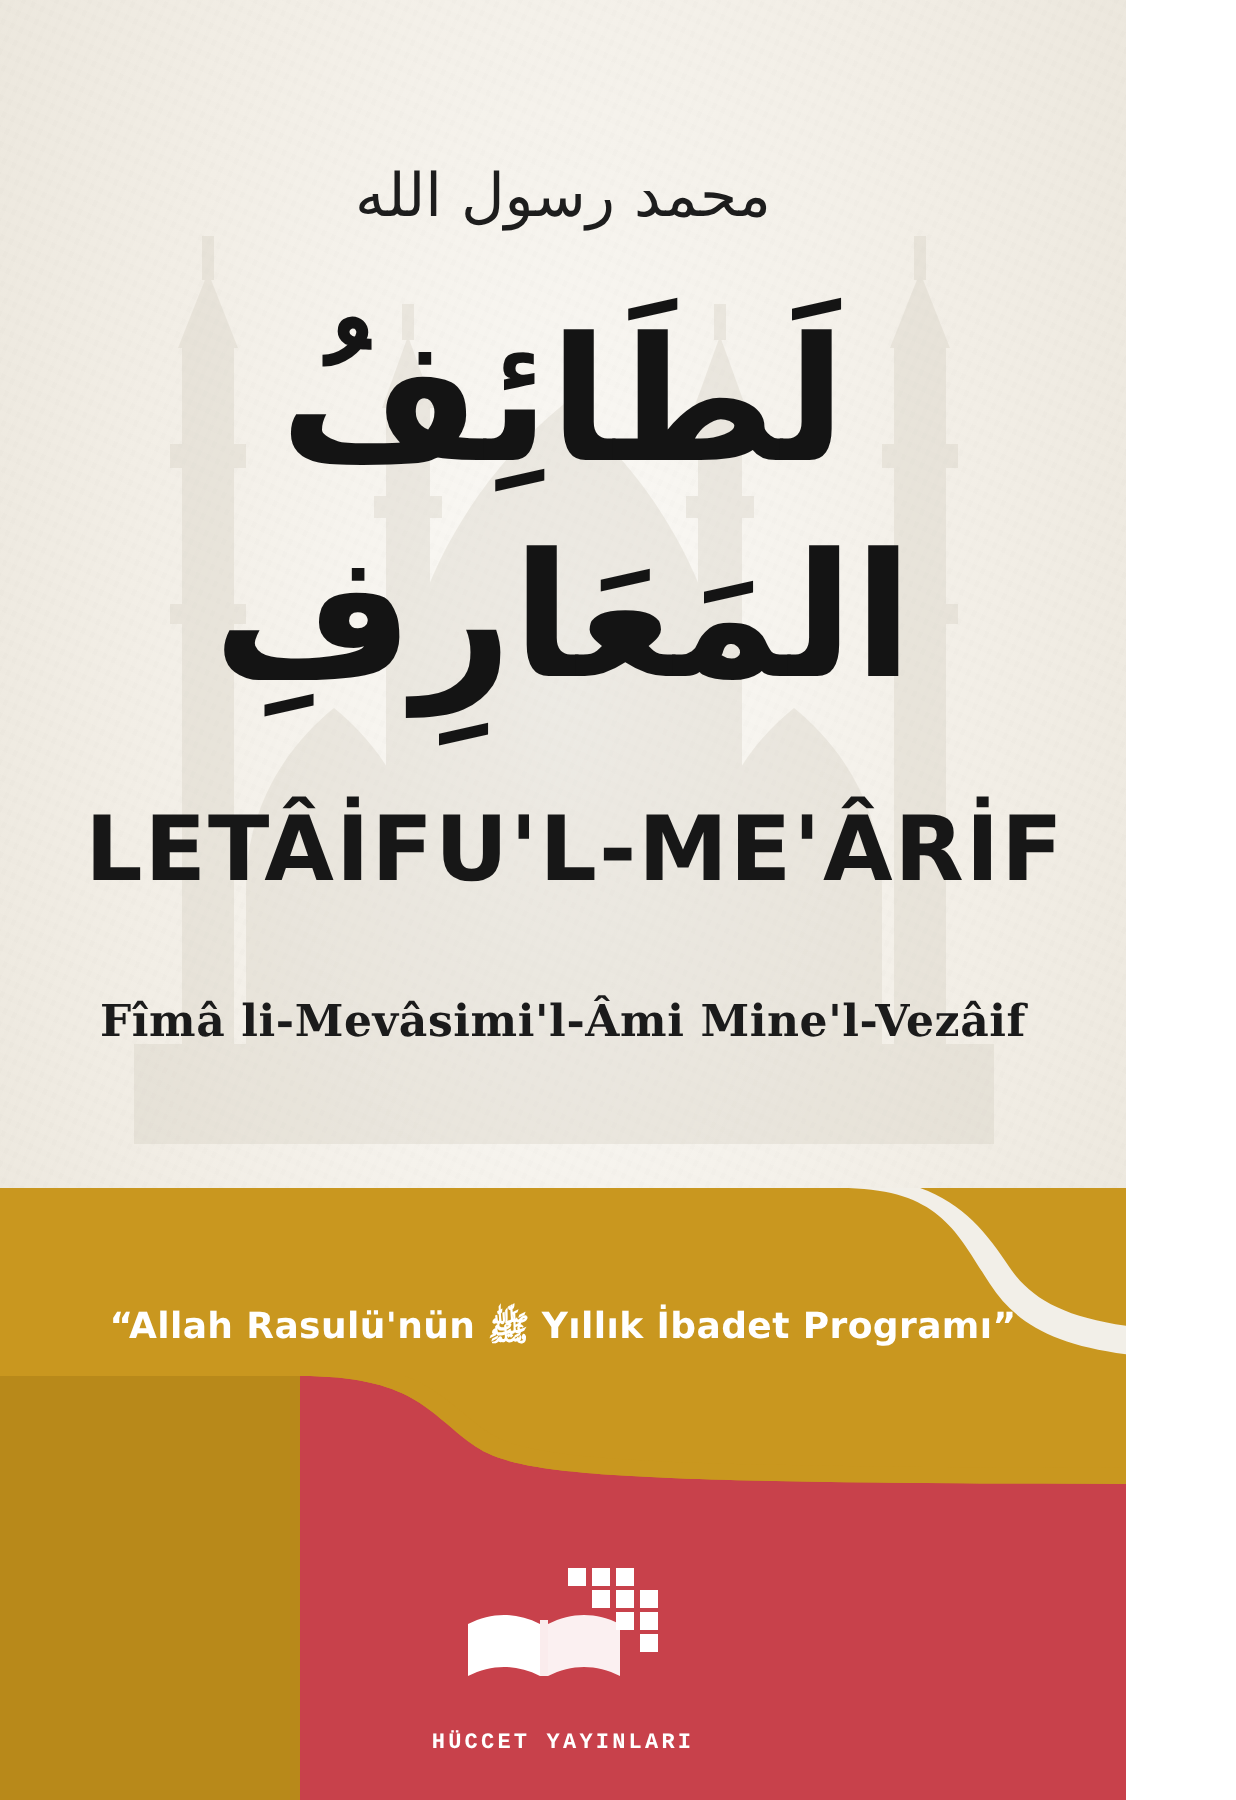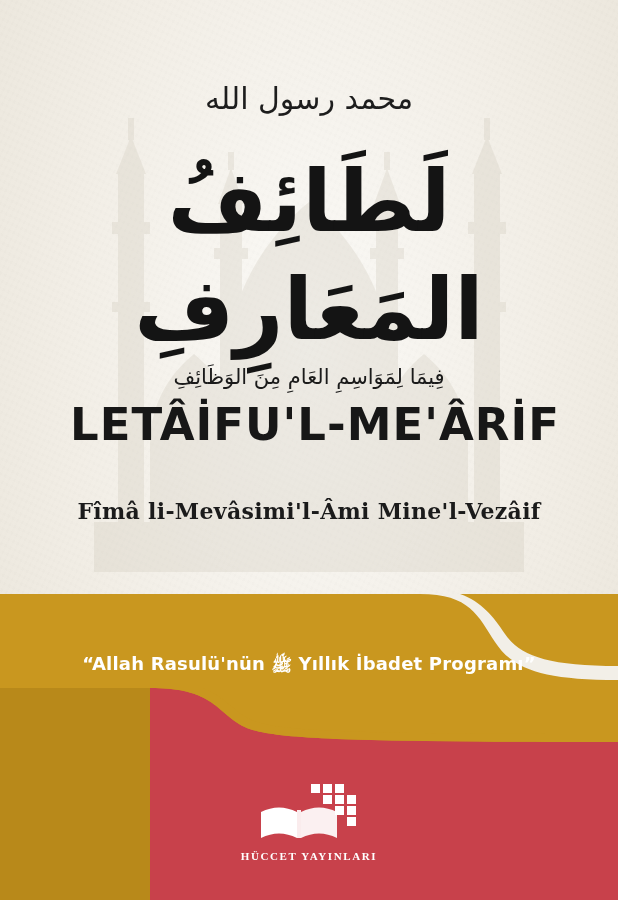--- a/index.html
+++ b/index.html
@@ -5,21 +5,21 @@
   html, body {
     margin: 0;
     padding: 0;
     background: #ffffff;
   }
   body {
     font-family: "Liberation Sans", sans-serif;
   }
   .book-cover {
     position: relative;
-    width: 618px;
+    width: 563px;
     height: 900px;
     overflow: hidden;
     background: #4d7c0f;
   }
   
   .paper-bg {
     position: absolute;
     inset: 0;
     background:
       radial-gradient(ellipse at 50% 38%, #fbfaf7 0%, #f2eee6 55%, #e9e4d9 100%);
@@ -180,22 +180,22 @@
   .publisher {
     position: absolute;
     left: 50%;
     transform: translateX(-50%);
     top: 782px;
     text-align: center;
     width: 240px;
   }
   .publisher-mark { width: 108px; height: 62px; margin: 0 auto; display:block; }
   .publisher-name {
-    margin-top: 6px;
-    font-family: Liberation Serif, serif;
+    margin-top: 22px;
+    font-family: Liberation Mono, monospace;
     font-size: 11px;
     font-weight: bold;
     color: #ffffff;
     letter-spacing: 1.6px;
   }
 </style>
 </head>
 <body>
 
 <div class="book-cover">
@@ -238,21 +238,20 @@
         <rect x="306" y="392" width="88" height="128"></rect>
 
         <rect x="20" y="470" width="430" height="50"></rect>
       </g>
     </svg>
   </div>
 
   <div class="calligraphy-zone">
     <div class="basmala-seal">محمد رسول الله</div>
     <div class="arabic-title">لَطَائِفُ المَعَارِفِ</div>
-    <div class="arabic-subtitle">فِيمَا لِمَوَاسِمِ العَامِ مِنَ الوَظَائِفِ</div>
   </div>
 
   <div class="latin-title">LETÂİFU'L-ME'ÂRİF</div>
   <div class="latin-subtitle">Fîmâ li-Mevâsimi'l-Âmi Mine'l-Vezâif</div>
 
   <div class="band-gold"></div>
   <div class="band-gold-curve">
     <svg viewBox="0 0 618 110" preserveAspectRatio="none" xmlns="http://www.w3.org/2000/svg">
       <path d="M0 0 H420 C470 0 478 22 495 48 C512 74 540 86 618 86 V110 H0 Z" fill="#c9971f"></path>
       <path d="M0 0 H420 C470 0 478 22 495 48 C512 74 540 86 618 86 V72 C548 72 520 62 505 40 C488 14 470 -6 420 -6 H0 Z" fill="#f2efe8"></path>

